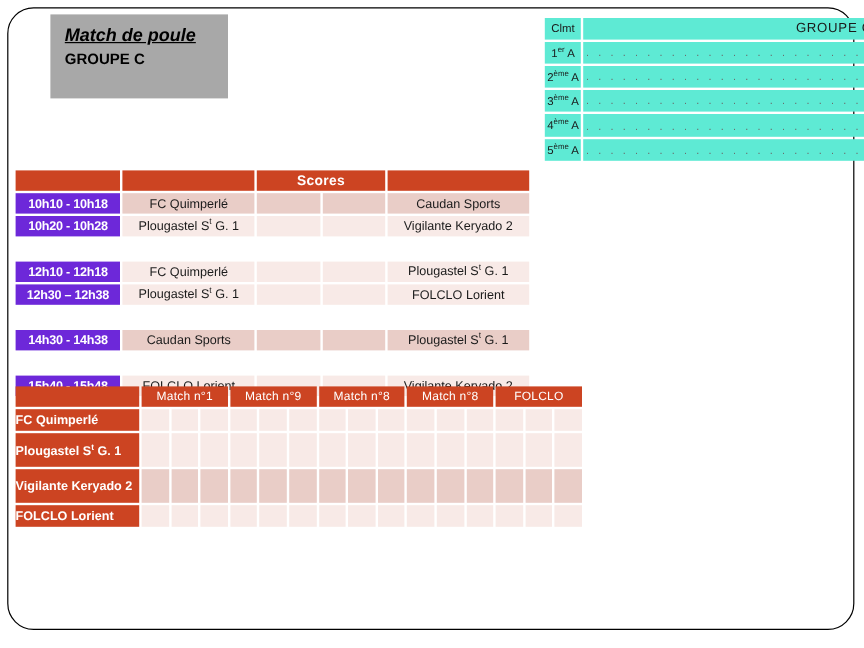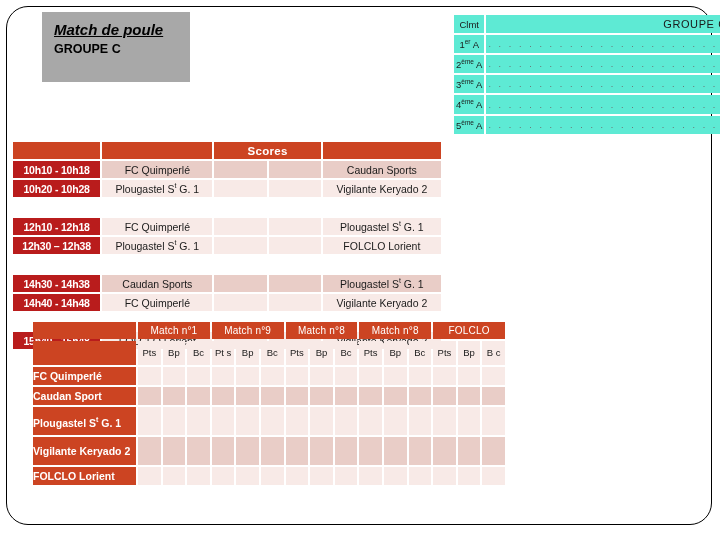--- a/index.html
+++ b/index.html
@@ -101,21 +101,21 @@
     width: 432px;
     border-collapse: separate;
     border-spacing: 2px 2px;
     font-size: 10.5px;
     color: #1a1a1a;
     margin-top: 24px;
   }
   #schedule-table td { padding: 0; height: 17px; vertical-align: middle; }
   .sc-time {
     width: 87px;
-    background: #b91c1c;
+    background: #6d28d9;
     color: #ffffff;
     font-weight: bold;
     font-size: 10.5px;
     text-align: center;
     letter-spacing: -0.2px;
     white-space: nowrap;
   }
   .sc-teamA { width: 110px; text-align: center; white-space: nowrap; }
   .sc-score { width: 52px; }
   .sc-teamB { width: 118px; text-align: center; white-space: nowrap; }
@@ -136,21 +136,20 @@
   #points-table {
     position: absolute;
     left: 11px;
     top: 320px;
     width: 476px;
     border-collapse: separate;
     border-spacing: 2px 2px;
     font-size: 9.5px;
     color: #1a1a1a;
     table-layout: fixed;
-    margin-left: 20px;
   }
   #points-table td { padding: 0; vertical-align: middle; }
   .pt-head {
     background: #cc4422;
     color: #ffffff;
     font-size: 10px;
     text-align: center;
     height: 17px;
     letter-spacing: 0.2px;
     white-space: nowrap;
@@ -260,27 +259,20 @@
       <tr class="spacer-row">
         <td colspan="5"></td>
       </tr>
       <tr class="row-dark">
         <td class="sc-time">14h30 - 14h38</td>
         <td class="sc-teamA">Caudan Sports</td>
         <td class="sc-score"></td>
         <td class="sc-score"></td>
         <td class="sc-teamB">Plougastel S<span class="sup-t">t</span> G. 1</td>
       </tr>
-      <tr class="row-light">
-        <td class="sc-time">14h40 - 14h48</td>
-        <td class="sc-teamA">FC Quimperlé</td>
-        <td class="sc-score"></td>
-        <td class="sc-score"></td>
-        <td class="sc-teamB">Vigilante Keryado 2</td>
-      </tr>
       <tr class="spacer-row">
         <td colspan="5"></td>
       </tr>
       <tr class="row-light">
         <td class="sc-time">15h40 - 15h48</td>
         <td class="sc-teamA">FOLCLO Lorient</td>
         <td class="sc-score"></td>
         <td class="sc-score"></td>
         <td class="sc-teamB">Vigilante Keryado 2</td>
       </tr>
@@ -290,74 +282,38 @@
 <table id="points-table">
   <tbody>
       <tr>
         <td class="pt-corner w-team"></td>
         <td class="pt-head" colspan="3">Match n°1</td>
         <td class="pt-head" colspan="3">Match n°9</td>
         <td class="pt-head" colspan="3">Match n°8</td>
         <td class="pt-head" colspan="3">Match n°8</td>
         <td class="pt-head" colspan="3">FOLCLO</td>
       </tr>
-      <tr>
-        <td class="pt-corner w-team"></td>
-        <td class="pt-sub w-col">Pts</td>
-        <td class="pt-sub w-col">Bp</td>
-        <td class="pt-sub w-col">Bc</td>
-        <td class="pt-sub w-col">Pt s</td>
-        <td class="pt-sub w-col">Bp</td>
-        <td class="pt-sub w-col">Bc</td>
-        <td class="pt-sub w-col">Pts</td>
-        <td class="pt-sub w-col">Bp</td>
-        <td class="pt-sub w-col">Bc</td>
-        <td class="pt-sub w-col">Pts</td>
-        <td class="pt-sub w-col">Bp</td>
-        <td class="pt-sub w-col">Bc</td>
-        <td class="pt-sub w-col">Pts</td>
-        <td class="pt-sub w-col">Bp</td>
-        <td class="pt-sub w-col">B c</td>
-      </tr>
       <tr class="pt-row-light">
         <td class="pt-team w-team">FC Quimperlé</td>
         <td class="pt-cell w-col"></td>
         <td class="pt-cell w-col"></td>
         <td class="pt-cell w-col"></td>
         <td class="pt-cell w-col"></td>
         <td class="pt-cell w-col"></td>
         <td class="pt-cell w-col"></td>
         <td class="pt-cell w-col"></td>
         <td class="pt-cell w-col"></td>
         <td class="pt-cell w-col"></td>
         <td class="pt-cell w-col"></td>
         <td class="pt-cell w-col"></td>
         <td class="pt-cell w-col"></td>
         <td class="pt-cell w-col"></td>
         <td class="pt-cell w-col"></td>
         <td class="pt-cell w-col"></td>
       </tr>
-      <tr class="pt-row-dark">
-        <td class="pt-team w-team">Caudan Sport</td>
-        <td class="pt-cell w-col"></td>
-        <td class="pt-cell w-col"></td>
-        <td class="pt-cell w-col"></td>
-        <td class="pt-cell w-col"></td>
-        <td class="pt-cell w-col"></td>
-        <td class="pt-cell w-col"></td>
-        <td class="pt-cell w-col"></td>
-        <td class="pt-cell w-col"></td>
-        <td class="pt-cell w-col"></td>
-        <td class="pt-cell w-col"></td>
-        <td class="pt-cell w-col"></td>
-        <td class="pt-cell w-col"></td>
-        <td class="pt-cell w-col"></td>
-        <td class="pt-cell w-col"></td>
-        <td class="pt-cell w-col"></td>
-      </tr>
       <tr class="pt-row-light">
         <td class="pt-team w-team pt-tall">Plougastel S<span class="sup-t">t</span> G. 1</td>
         <td class="pt-cell w-col pt-tall"></td>
         <td class="pt-cell w-col pt-tall"></td>
         <td class="pt-cell w-col pt-tall"></td>
         <td class="pt-cell w-col pt-tall"></td>
         <td class="pt-cell w-col pt-tall"></td>
         <td class="pt-cell w-col pt-tall"></td>
         <td class="pt-cell w-col pt-tall"></td>
         <td class="pt-cell w-col pt-tall"></td>

